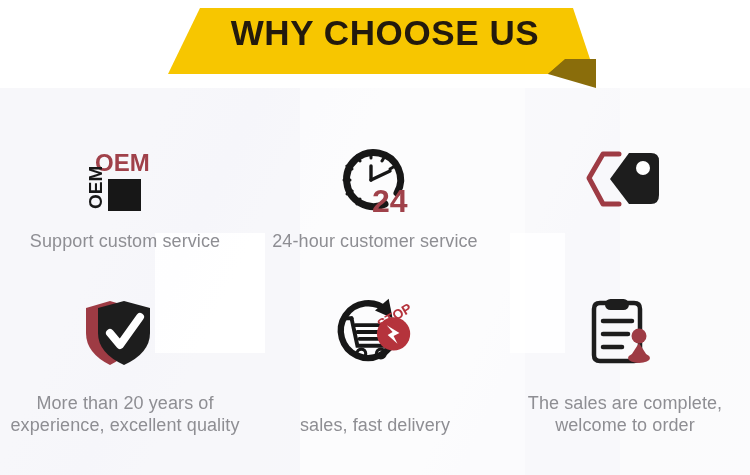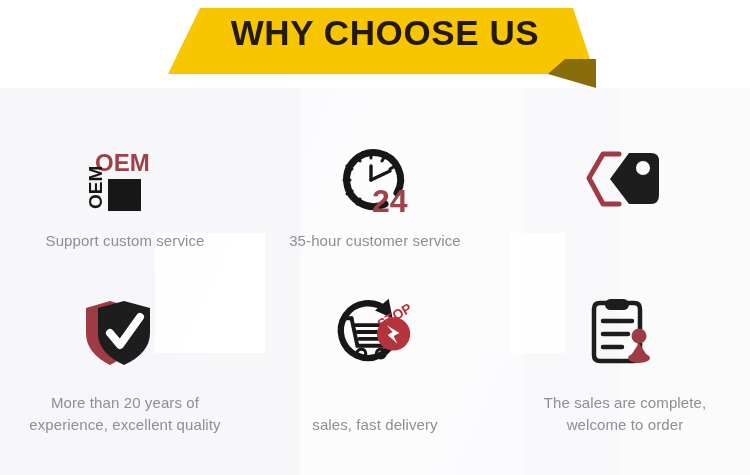--- a/index.html
+++ b/index.html
@@ -82,21 +82,21 @@
   .icon-box {
     width: 86px;
     height: 72px;
     display: flex;
     align-items: center;
     justify-content: center;
   }
   .caption {
     margin-top: 14px;
     font-family: "Liberation Sans", sans-serif;
-    font-size: 15px;
+    font-size: 18px;
     line-height: 22px;
     color: #8e8e93;
     text-align: center;
     letter-spacing: 0.1px;
     max-width: 230px;
     font-weight: 400;
   }
   .cell-r2 .caption { margin-top: 24px; }
 </style>
 </head>
@@ -153,21 +153,21 @@
             <line x1="12" y1="50" x2="17" y2="47"></line>
             <line x1="22" y1="60" x2="25" y2="55"></line>
           </g>
           <g stroke="#171717" stroke-width="3.4" stroke-linecap="round">
             <line x1="36" y1="36" x2="36" y2="22"></line>
             <line x1="36" y1="36" x2="55" y2="27"></line>
           </g>
           <text x="37" y="68" font-family="Liberation Sans, sans-serif" font-size="32" font-weight="bold" fill="#a0414a">24</text>
         </svg>
       </div>
-      <div class="caption">35-hour customer service</div>
+      <div class="caption">24-hour customer service</div>
     </div>
 
     <div class="cell cell-r1">
       <div class="icon-box">
         <svg width="80" height="64" viewBox="0 0 80 64">
 
           <path d="M34 6 L18 6 L4 30 L18 56 L34 56" fill="none" stroke="#9e3b44" stroke-width="5" stroke-linejoin="round" stroke-linecap="round"></path>
 
           <path d="M44 5 L66 5 Q74 5 74 13 L74 47 Q74 56 66 56 L44 56 L25 31 Z" fill="#1d1d1d"></path>
           <circle cx="58" cy="20" r="7" fill="#ffffff"></circle>

